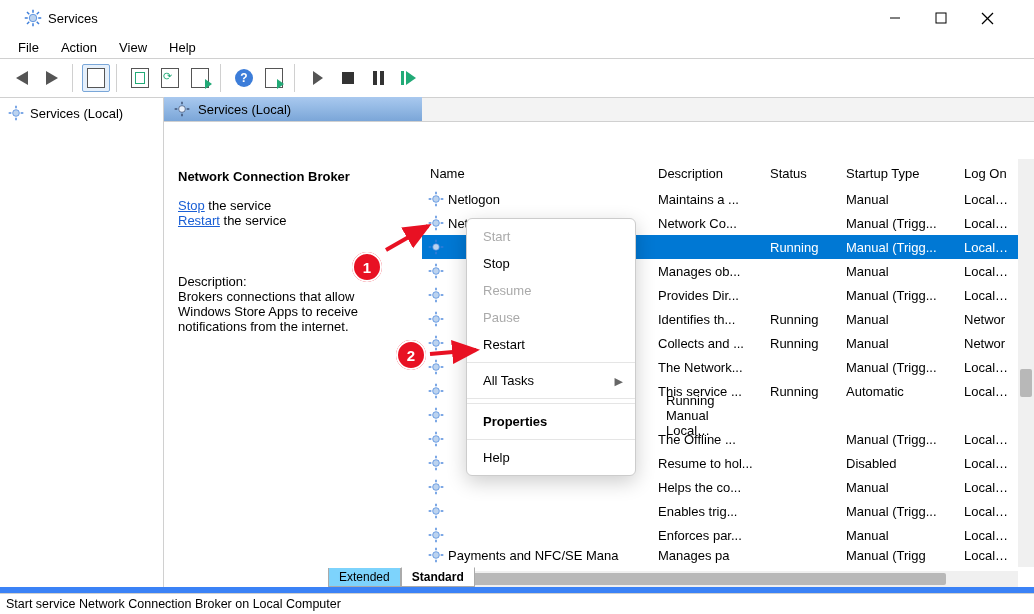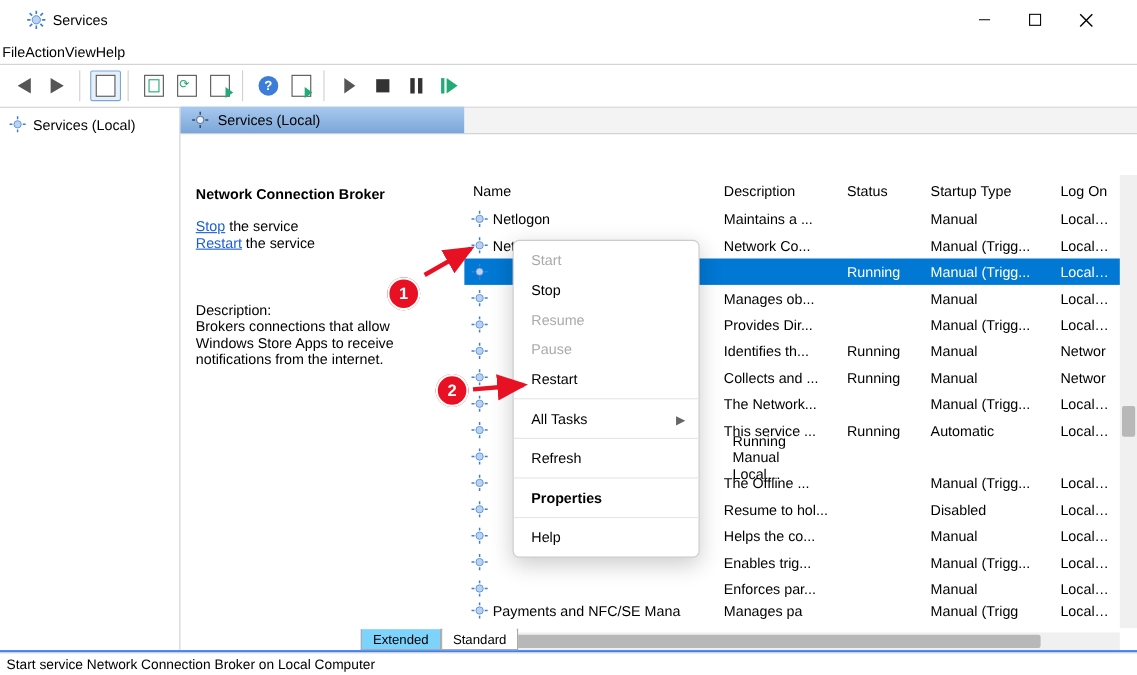--- a/index.html
+++ b/index.html
@@ -7,21 +7,21 @@
   body { width:1034px; height:614px; background:#fff; color:#000; font-size:13px; overflow:hidden; position:relative; }
 
   
   .titlebar { height:36px; display:flex; align-items:center; padding:0 24px; }
   .titlebar .tb-icon { width:18px; height:18px; margin-right:6px; }
   .titlebar .title { font-size:13px; }
   .titlebar .controls { margin-left:auto; display:flex; }
   .titlebar .controls .cbtn { width:46px; height:30px; display:flex; align-items:center; justify-content:center; }
 
   
-  .menubar { height:22px; display:flex; align-items:center; padding:0 2px; font-size:13px; }
+  .menubar { height:22px; display:flex; align-items:center; padding:0 18px; gap:22px; font-size:13px; }
   .menu-item { cursor:default; }
 
   
   .toolbar { height:40px; border-top:1px solid #d0d0d0; border-bottom:1px solid #d0d0d0; display:flex; align-items:center; padding:0 8px; gap:2px; }
   .tbtn { width:28px; height:28px; display:flex; align-items:center; justify-content:center; border:1px solid transparent; border-radius:2px; }
   .tbtn.active { border:1px solid #7aa7d9; background:#e6f0fb; }
   .tsep { width:4px; height:28px; border-left:1px solid #d0d0d0; margin:0 4px; }
   .arrow-shape { width:0; height:0; }
   .arrow-left { border-top:7px solid transparent; border-bottom:7px solid transparent; border-right:12px solid #555; }
   .arrow-right { border-top:7px solid transparent; border-bottom:7px solid transparent; border-left:12px solid #555; }
@@ -36,21 +36,21 @@
 
   .play-icon { width:0; height:0; border-top:7px solid transparent; border-bottom:7px solid transparent; border-left:10px solid #555; }
   .stop-icon { width:12px; height:12px; background:#333; }
   .pause-icon { display:flex; gap:3px; }
   .pause-icon span { width:4px; height:14px; background:#333; }
   .restart-icon { display:flex; align-items:center; }
   .restart-icon .bar { width:3px; height:14px; background:#2a7; margin-right:2px; }
   .restart-icon .tri { width:0; height:0; border-top:7px solid transparent; border-bottom:7px solid transparent; border-left:10px solid #2a7; }
 
   
-  .main-area { display:flex; height:495px; border-bottom:2px solid #3b82f6; }
+  .main-area { display:flex; height:495px; border-bottom:6px solid #3b82f6; }
   .tree-pane { width:164px; border-right:1px solid #d0d0d0; padding:4px 0; }
   .tree-item { display:flex; align-items:center; gap:6px; padding:3px 8px; }
   .tree-item .gear { width:16px; height:16px; }
 
   .right-pane { flex:1; position:relative; display:flex; flex-direction:column; }
   .pane-header { height:24px; background:linear-gradient(#a9c9ef,#7ba6d8); display:flex; align-items:center; padding:0 10px; gap:8px; width:258px; }
   .pane-header-wrap { height:24px; background:#f3f3f3; border-bottom:1px solid #d0d0d0; display:flex; align-items:flex-end; }
   .pane-header span { font-size:13px; }
   .gear-svg { width:16px; height:16px; }
 
@@ -78,21 +78,21 @@
   .gear-small { width:16px; height:16px; flex-shrink:0; }
 
   .vscroll { position:absolute; right:0; top:0; bottom:20px; width:16px; background:#f0f0f0; }
   .vscroll .thumb { position:absolute; left:2px; right:2px; top:210px; height:28px; background:#b8b8b8; border-radius:2px; }
   .hscroll { position:absolute; left:0; right:16px; bottom:0; height:16px; background:#f0f0f0; }
   .hscroll .thumb { position:absolute; top:2px; bottom:2px; left:4px; width:520px; background:#b8b8b8; border-radius:2px; }
 
   
   .tabs { height:22px; display:flex; align-items:flex-end; padding-left:164px; margin-top:-22px; position:relative; }
   .tab { font-size:12px; padding:2px 10px; border:1px solid #aaa; border-top:none; background:#fff; position:relative; }
-  .tab.active { font-weight:normal; border-top:1px solid #fff; z-index:2; }
+  .tab.active { font-weight:bold; border-top:1px solid #fff; z-index:2; }
   .tab:not(.active) { background:#7dd3fc; }
 
   
   .statusbar { height:20px; display:flex; align-items:center; padding:0 6px; font-size:12.5px; border-top:1px solid #d0d0d0; }
 
   
   .context-menu { position:absolute; left:466px; top:218px; width:170px; background:#fff; border:1px solid #ccc; border-radius:6px; box-shadow:0 6px 20px rgba(0,0,0,0.2); padding:4px 0; z-index:100; }
   .ctx-item { padding:6px 16px; font-size:13px; position:relative; }
   .ctx-item.disabled { color:#aaa; }
   .ctx-item.bold { font-weight:bold; }
@@ -562,21 +562,20 @@
 
 <div class="context-menu">
   <div class="ctx-item disabled">Start</div>
   <div class="ctx-item">Stop</div>
   <div class="ctx-item disabled">Resume</div>
   <div class="ctx-item disabled">Pause</div>
   <div class="ctx-item">Restart</div>
   <div class="ctx-sep"></div>
   <div class="ctx-item"><span>All Tasks</span><span class="chev">▶</span></div>
   <div class="ctx-sep"></div>
-  <div class="ctx-item">Refresh</div>
   <div class="ctx-sep"></div>
   <div class="ctx-item bold">Properties</div>
   <div class="ctx-sep"></div>
   <div class="ctx-item">Help</div>
 </div>
 
 <div class="badge" style="left:352px; top:252px;">1</div>
 <svg class="ann-arrow" style="left:382px; top:214px;" width="52" height="40">
   <defs>
       <marker id="ah1" markerWidth="8" markerHeight="8" refX="6" refY="3" orient="auto">

